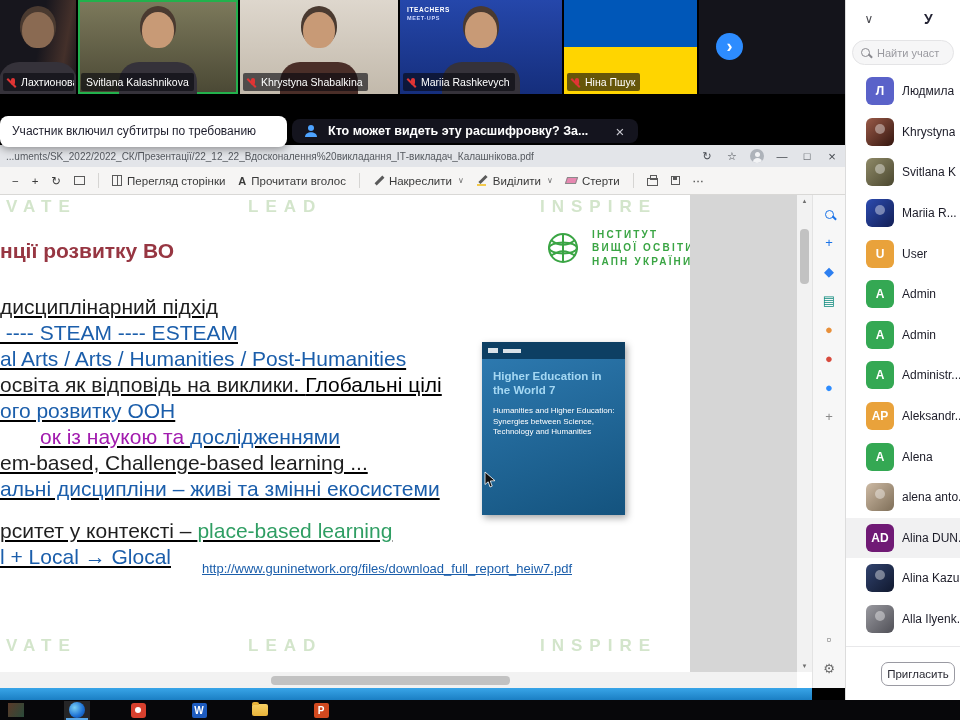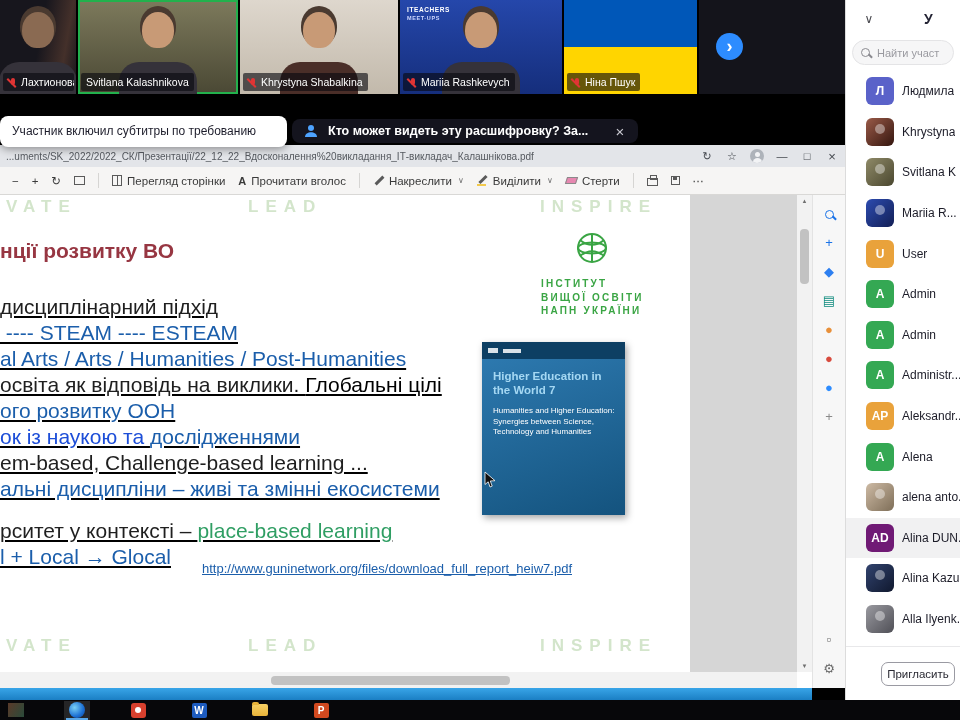--- a/index.html
+++ b/index.html
@@ -79,21 +79,21 @@
   .ic-print{width:11px;height:8px;border:1.2px solid #5a5a5a;position:relative;display:inline-block;margin-top:3px;}
   .ic-print::before{content:"";position:absolute;left:2px;top:-4px;width:5px;height:3px;border:1.2px solid #5a5a5a;}
   .ic-save{width:9px;height:9px;border:1.2px solid #5a5a5a;position:relative;display:inline-block;}
   .ic-save::before{content:"";position:absolute;left:1.5px;top:0;width:4px;height:3px;background:#5a5a5a;}
 
   .content{position:absolute;left:0;top:50px;right:48px;bottom:16px;background:#d6d6d6;overflow:hidden;}
   .page{position:absolute;left:0;top:0;width:690px;height:100%;background:#fff;overflow:hidden;}
 
   .wm{position:absolute;font-size:17px;font-weight:bold;letter-spacing:7px;color:#d3e5cb;white-space:nowrap;}
   .slide-title{position:absolute;top:44px;left:0;font-size:21px;font-weight:bold;color:#973642;white-space:nowrap;}
-  .logo{position:absolute;top:31px;left:541px;display:flex;align-items:center;gap:7px;flex-direction:column;}
+  .logo{position:absolute;top:31px;left:541px;display:flex;align-items:center;gap:7px;}
   .logo-text div{font-size:10px;font-weight:bold;letter-spacing:2.2px;color:#3aa544;line-height:13.5px;white-space:nowrap;}
   .lines{position:absolute;top:99px;left:0;width:480px;}
   .line{height:26px;line-height:26px;font-size:21px;white-space:pre;overflow:hidden;text-decoration:underline;}
   .line.gap{margin-top:16px;}
   .slide-link{position:absolute;top:366px;left:202px;font-size:13px;color:#1B5EAB;text-decoration:underline;white-space:nowrap;}
 
   .book{position:absolute;left:482px;top:147px;width:143px;height:173px;
     background:linear-gradient(160deg,#2f7cb3,#14537e);box-shadow:2px 3px 7px rgba(0,0,0,.35);}
   .book-band{position:absolute;top:0;left:0;right:0;height:17px;background:#0d3f63;display:flex;align-items:center;gap:5px;padding:0 6px;}
   .book-band span{display:inline-block;background:rgba(255,255,255,.85);}
@@ -297,21 +297,21 @@
               <div class="logo-line">ВИЩОЇ ОСВІТИ</div>
               <div class="logo-line">НАПН УКРАЇНИ</div>
             </div>
         </div>
         <div class="lines">
             <div class="line"><span style="color: rgb(31, 31, 31);">дисциплінарний підхід</span></div>
             <div class="line"><span style="color: rgb(27, 94, 171);"> ---- STEAM ---- ESTEAM</span></div>
             <div class="line"><span style="color: rgb(27, 94, 171);">al Arts / Arts / Humanities / Post-Humanities</span></div>
             <div class="line"><span style="color: rgb(31, 31, 31);">освіта як відповідь на виклики. </span><span style="color: #000000;">Глобальні цілі</span></div>
             <div class="line"><span style="color: rgb(27, 94, 171);">ого розвитку ООН</span></div>
-            <div class="line"><span style="color: #1d4ed8;">ок із наукою та </span><span style="color: rgb(27, 94, 171);">дослідженнями</span></div>
+            <div class="line"><span style="color: #a21caf; padding-left: 40px;">ок із наукою та </span><span style="color: rgb(27, 94, 171);">дослідженнями</span></div>
             <div class="line"><span style="color: rgb(31, 31, 31);">em-based, Challenge-based learning ...</span></div>
             <div class="line"><span style="color: rgb(27, 94, 171);">альні дисципліни – живі та змінні екосистеми</span></div>
             <div class="line gap"><span style="color: rgb(31, 31, 31);">рситет у контексті – </span><span style="color: rgb(47, 158, 99);">place-based learning</span></div>
             <div class="line"><span style="color: rgb(27, 94, 171);">l + Local → Glocal</span></div>
           </div>
         <a class="slide-link">http://www.guninetwork.org/files/download_full_report_heiw7.pdf</a>
         <div class="book">
           <div class="book-band">
               <span class="bb1"></span>
               <span class="bb2"></span>

